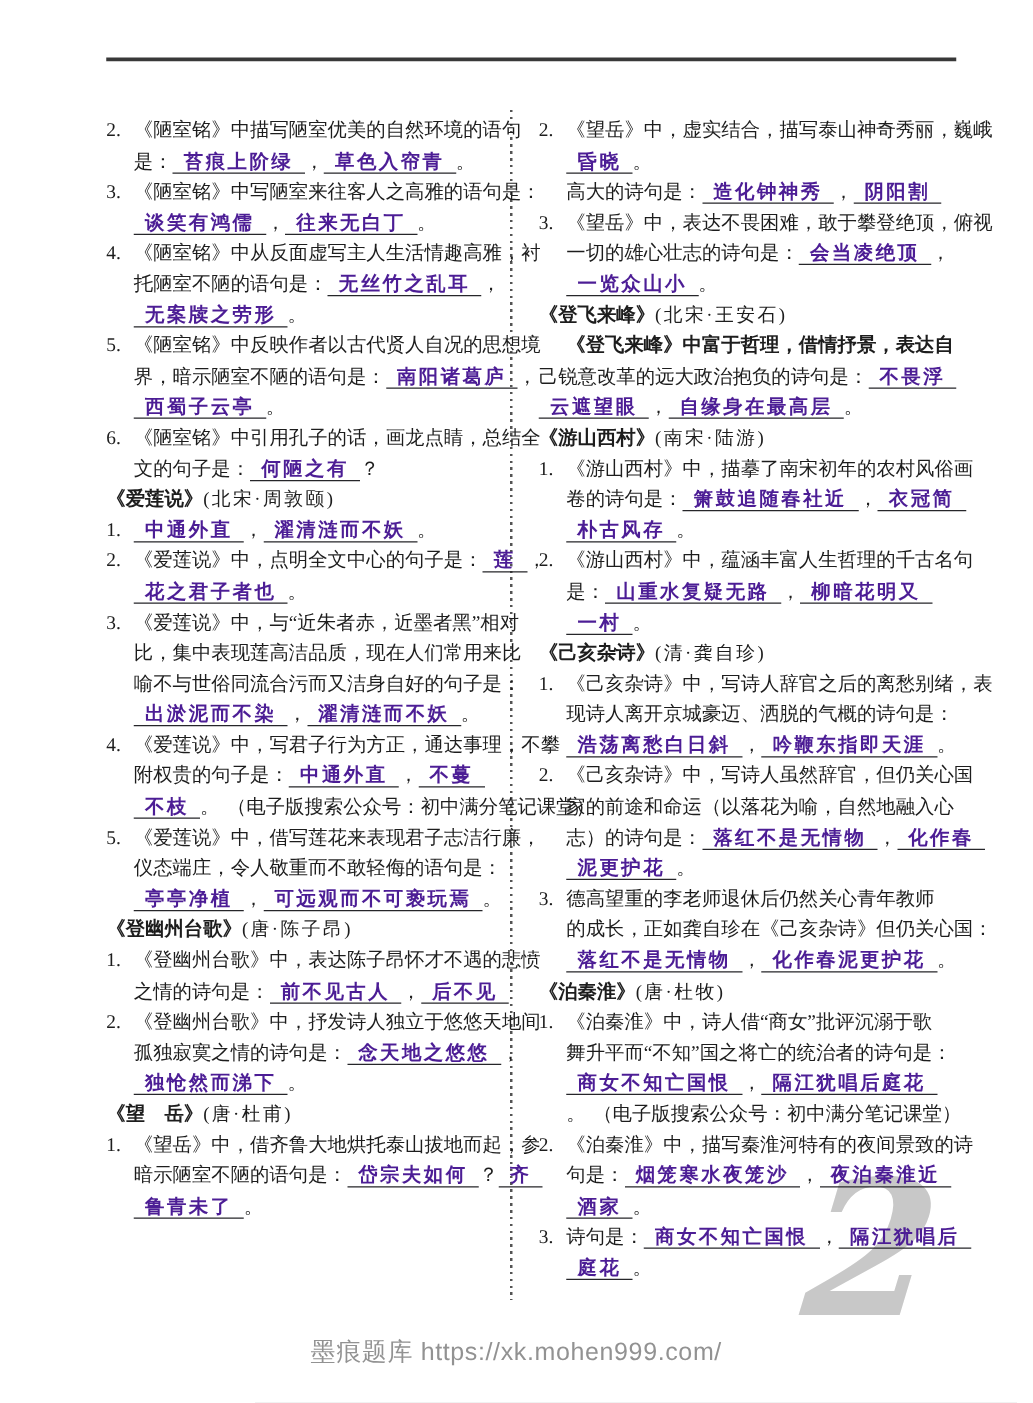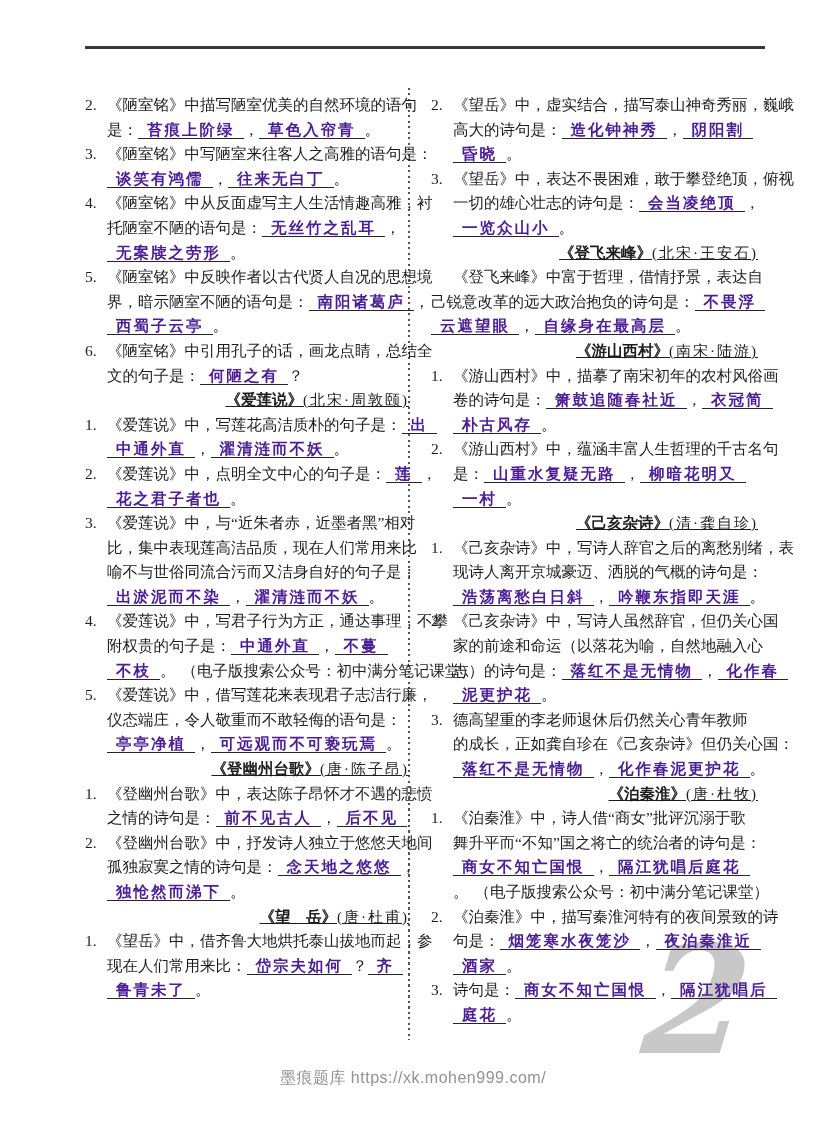--- a/index.html
+++ b/index.html
@@ -11,39 +11,39 @@
   .divider{
     position:absolute;left:408px;top:88px;width:2px;height:952px;
     background-image:repeating-linear-gradient(to bottom,#555 0,#555 2px,transparent 2px,transparent 5.5px);
   }
   .col{position:absolute;top:93px;font-size:15.5px;line-height:24.6px;z-index:2;}
   .col-left{left:85px;width:324px;}
   .col-right{left:431px;width:327px;}
   .item{position:relative;padding-left:22px;}
   .num{position:absolute;left:0;top:0;}
   .line{white-space:nowrap;overflow:visible;height:24.6px;}
-  .line.indent{text-indent:22px;}
+  .line.indent{text-indent:22px;font-weight:bold;}
   .a{
     font-weight:700;color:#4c1d95;letter-spacing:2px;
     padding:0 9px;border-bottom:1.6px solid #26262a;
   }
   .n{margin-left:6px;}
-  .header{text-align:right;height:24.6px;white-space:nowrap;text-decoration:underline;}
+  .header{text-align:left;height:24.6px;white-space:nowrap;}
   .header .title{font-weight:700;}
   .header .source{letter-spacing:2px;font-size:15px;}
   .watermark{
     position:absolute;left:645px;top:925px;z-index:1;
     font-family:"DejaVu Serif","Liberation Serif",serif;
     font-size:150px;line-height:1;font-style:italic;font-weight:700;
     color:#c8c8c8;transform:skewX(-6deg);
   }
   .footer{
     position:absolute;left:0;top:1068px;width:826px;text-align:center;
     font-family:"Liberation Sans","DejaVu Sans",sans-serif;
-    font-size:16px;color:#929292;letter-spacing:0.5px;z-index:2;
+    font-size:20px;color:#929292;letter-spacing:0.5px;z-index:2;
   }
 </style>
 </head>
 <body>
 
 <div class="page">
   <div class="top-rule"></div>
   <div class="watermark">2</div>
   <div class="divider"></div>
   <div class="col col-left" id="col-left">
@@ -70,21 +70,20 @@
         <div class="line"><span class="a">西蜀子云亭</span><span class="p">。</span></div>
       </div>
       <div class="item">
         <span class="num">6.</span>
         <div class="line"><span class="p">《陋室铭》中引用孔子的话，画龙点睛，总结全</span></div>
         <div class="line"><span class="p">文的句子是：</span><span class="a">何陋之有</span><span class="p">？</span></div>
       </div>
       <div class="header"><span class="title">《爱莲说》</span><span class="source">(北宋·周敦颐)</span></div>
       <div class="item">
         <span class="num">1.</span>
-        <div class="line"><span class="p">《爱莲说》中，写莲花高洁质朴的句子是：</span><span class="a">出</span></div>
         <div class="line"><span class="a">中通外直</span><span class="p">，</span><span class="a">濯清涟而不妖</span><span class="p">。</span></div>
       </div>
       <div class="item">
         <span class="num">2.</span>
         <div class="line"><span class="p">《爱莲说》中，点明全文中心的句子是：</span><span class="a">莲</span><span class="p">，</span></div>
         <div class="line"><span class="a">花之君子者也</span><span class="p">。</span></div>
       </div>
       <div class="item">
         <span class="num">3.</span>
         <div class="line"><span class="p">《爱莲说》中，与“近朱者赤，近墨者黑”相对</span></div>
@@ -113,30 +112,30 @@
       <div class="item">
         <span class="num">2.</span>
         <div class="line"><span class="p">《登幽州台歌》中，抒发诗人独立于悠悠天地间</span></div>
         <div class="line"><span class="p">孤独寂寞之情的诗句是：</span><span class="a">念天地之悠悠</span><span class="p">，</span></div>
         <div class="line"><span class="a">独怆然而涕下</span><span class="p">。</span></div>
       </div>
       <div class="header"><span class="title">《望　岳》</span><span class="source">(唐·杜甫)</span></div>
       <div class="item">
         <span class="num">1.</span>
         <div class="line"><span class="p">《望岳》中，借齐鲁大地烘托泰山拔地而起，参</span></div>
-        <div class="line"><span class="p">现在人们常用来比：</span><span class="a">岱宗夫如何</span><span class="p">？</span><span class="a">齐</span></div>
+        <div class="line"><span class="p">暗示陋室不陋的语句是：</span><span class="a">岱宗夫如何</span><span class="p">？</span><span class="a">齐</span></div>
         <div class="line"><span class="a">鲁青未了</span><span class="p">。</span></div>
       </div>
     </div>
   <div class="col col-right" id="col-right">
       <div class="item">
         <span class="num">2.</span>
         <div class="line"><span class="p">《望岳》中，虚实结合，描写泰山神奇秀丽，巍峨</span></div>
+        <div class="line"><span class="a">昏晓</span><span class="p">。</span></div>
         <div class="line"><span class="p">高大的诗句是：</span><span class="a">造化钟神秀</span><span class="p">，</span><span class="a">阴阳割</span></div>
-        <div class="line"><span class="a">昏晓</span><span class="p">。</span></div>
       </div>
       <div class="item">
         <span class="num">3.</span>
         <div class="line"><span class="p">《望岳》中，表达不畏困难，敢于攀登绝顶，俯视</span></div>
         <div class="line"><span class="p">一切的雄心壮志的诗句是：</span><span class="a">会当凌绝顶</span><span class="p">，</span></div>
         <div class="line"><span class="a">一览众山小</span><span class="p">。</span></div>
       </div>
       <div class="header"><span class="title">《登飞来峰》</span><span class="source">(北宋·王安石)</span></div>
       <div class="para">
         <div class="line indent"><span class="p">《登飞来峰》中富于哲理，借情抒景，表达自</span></div>

